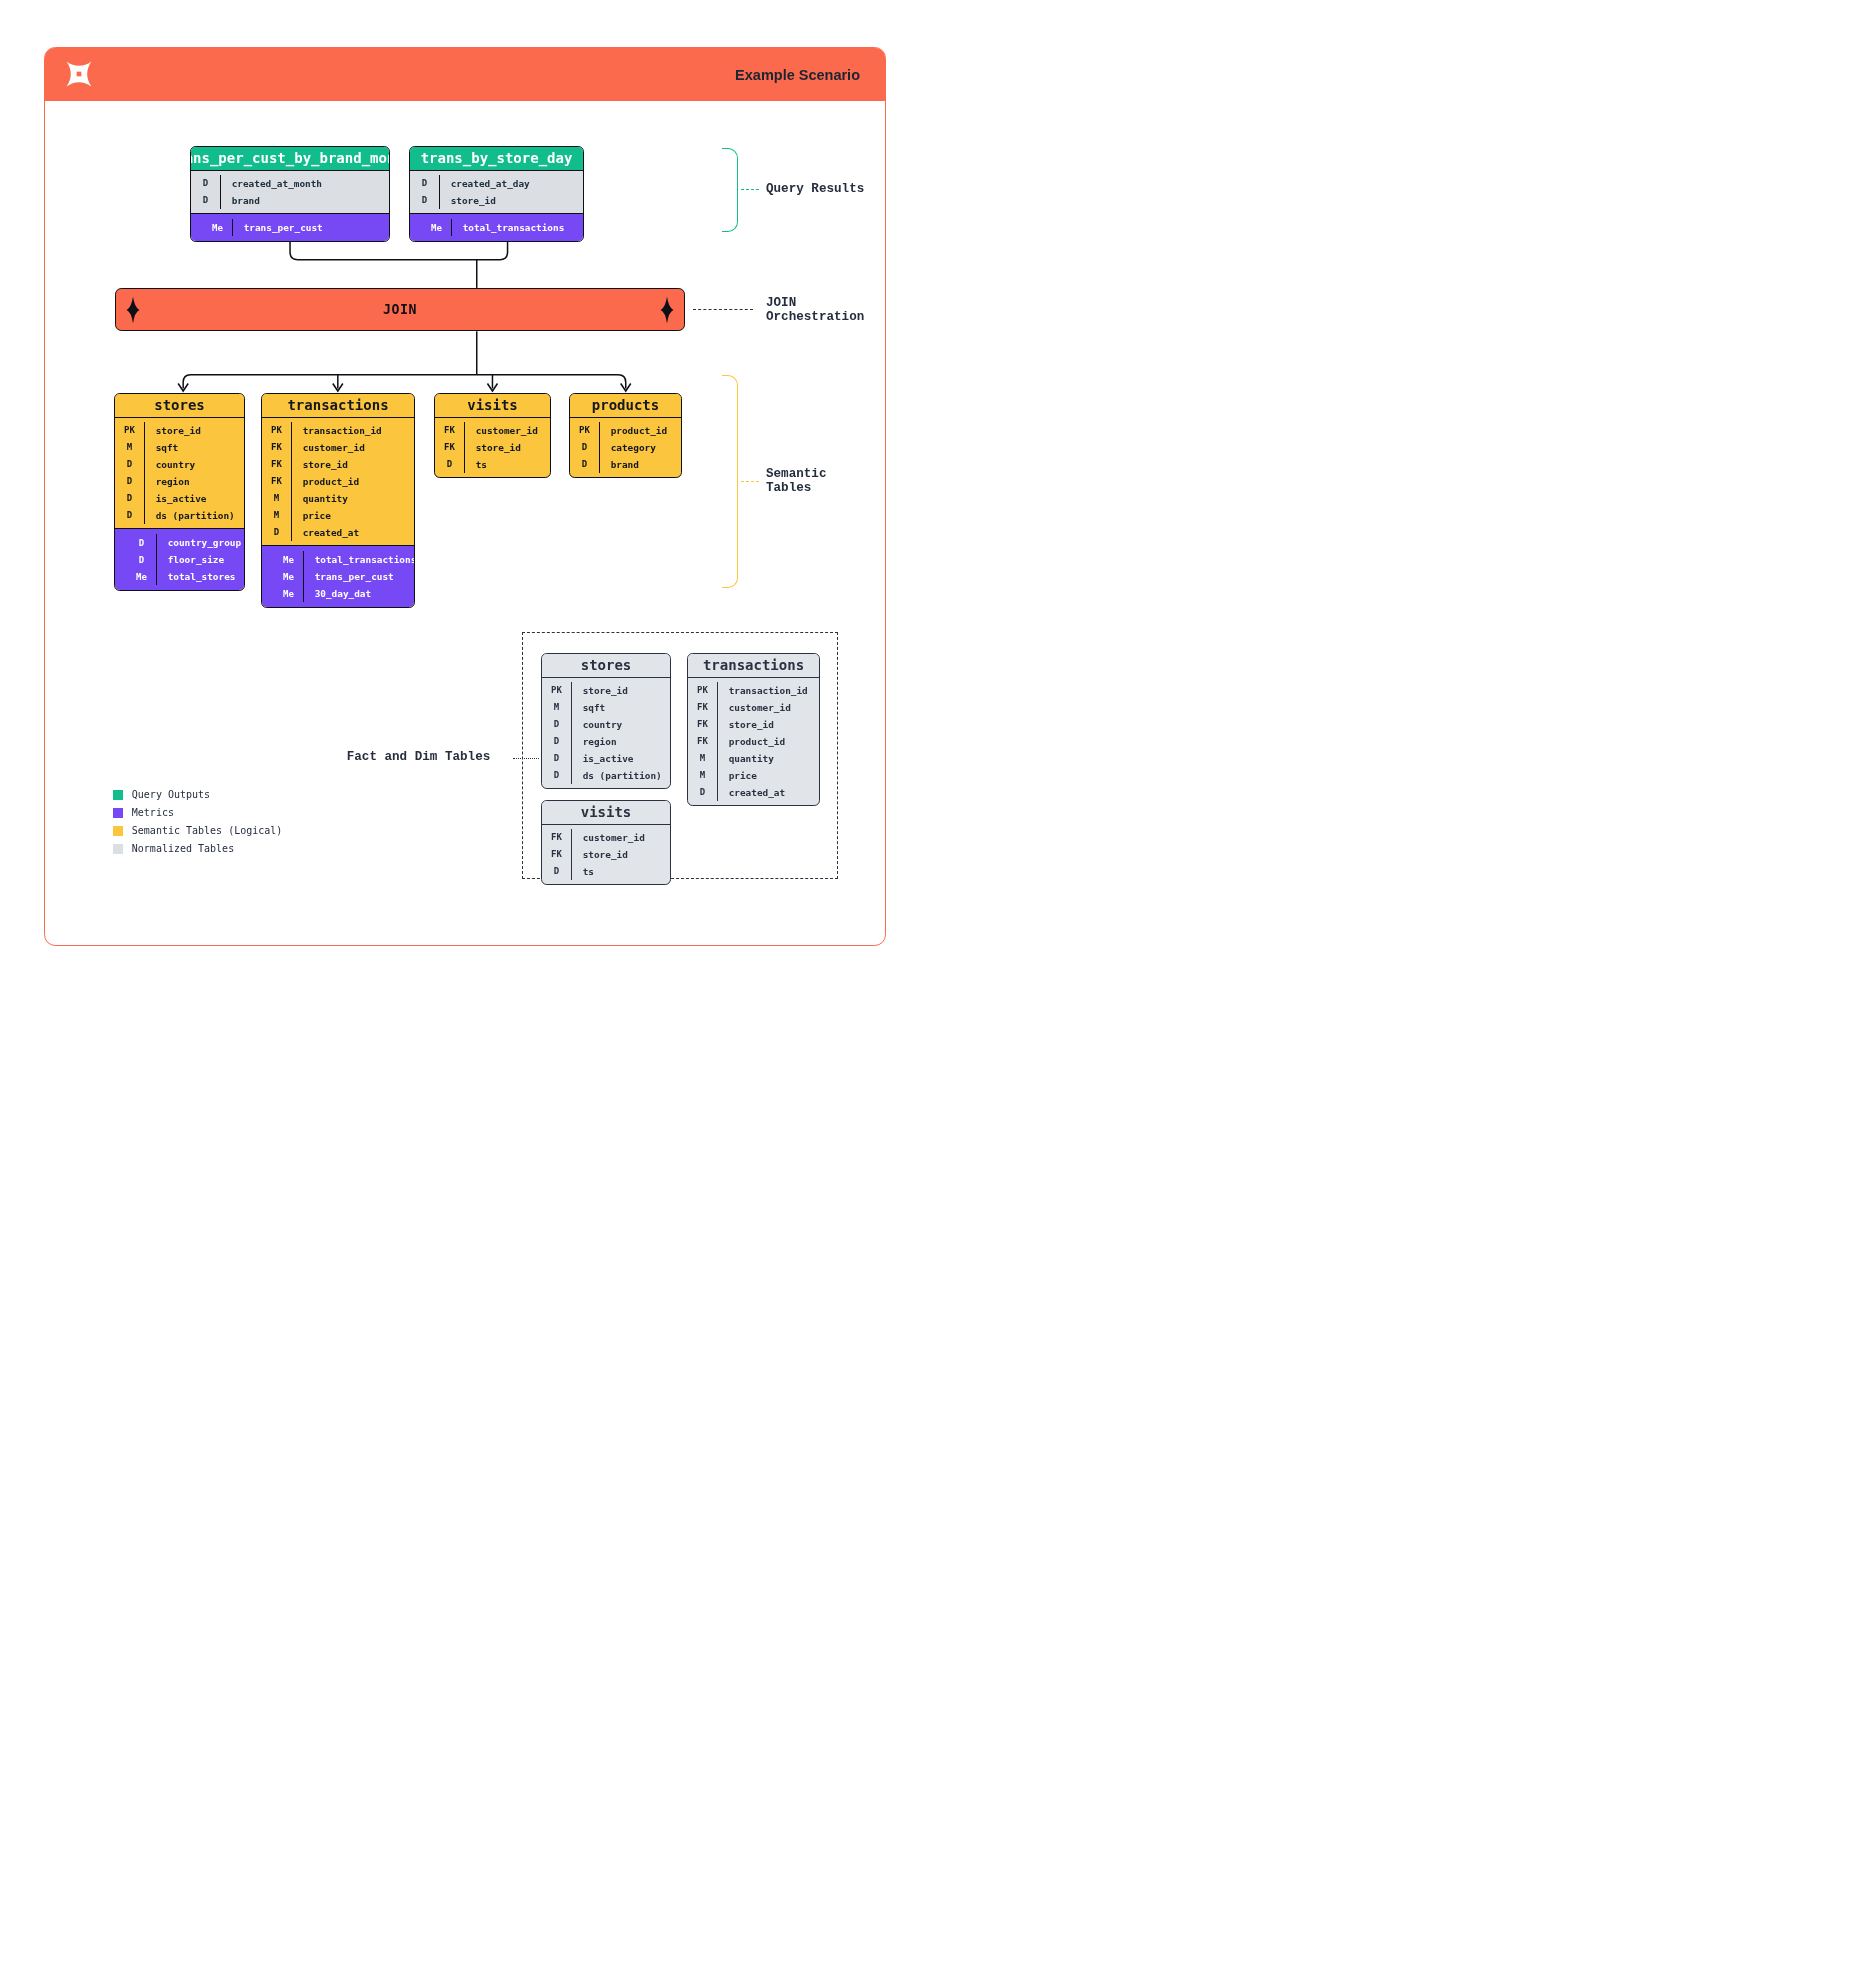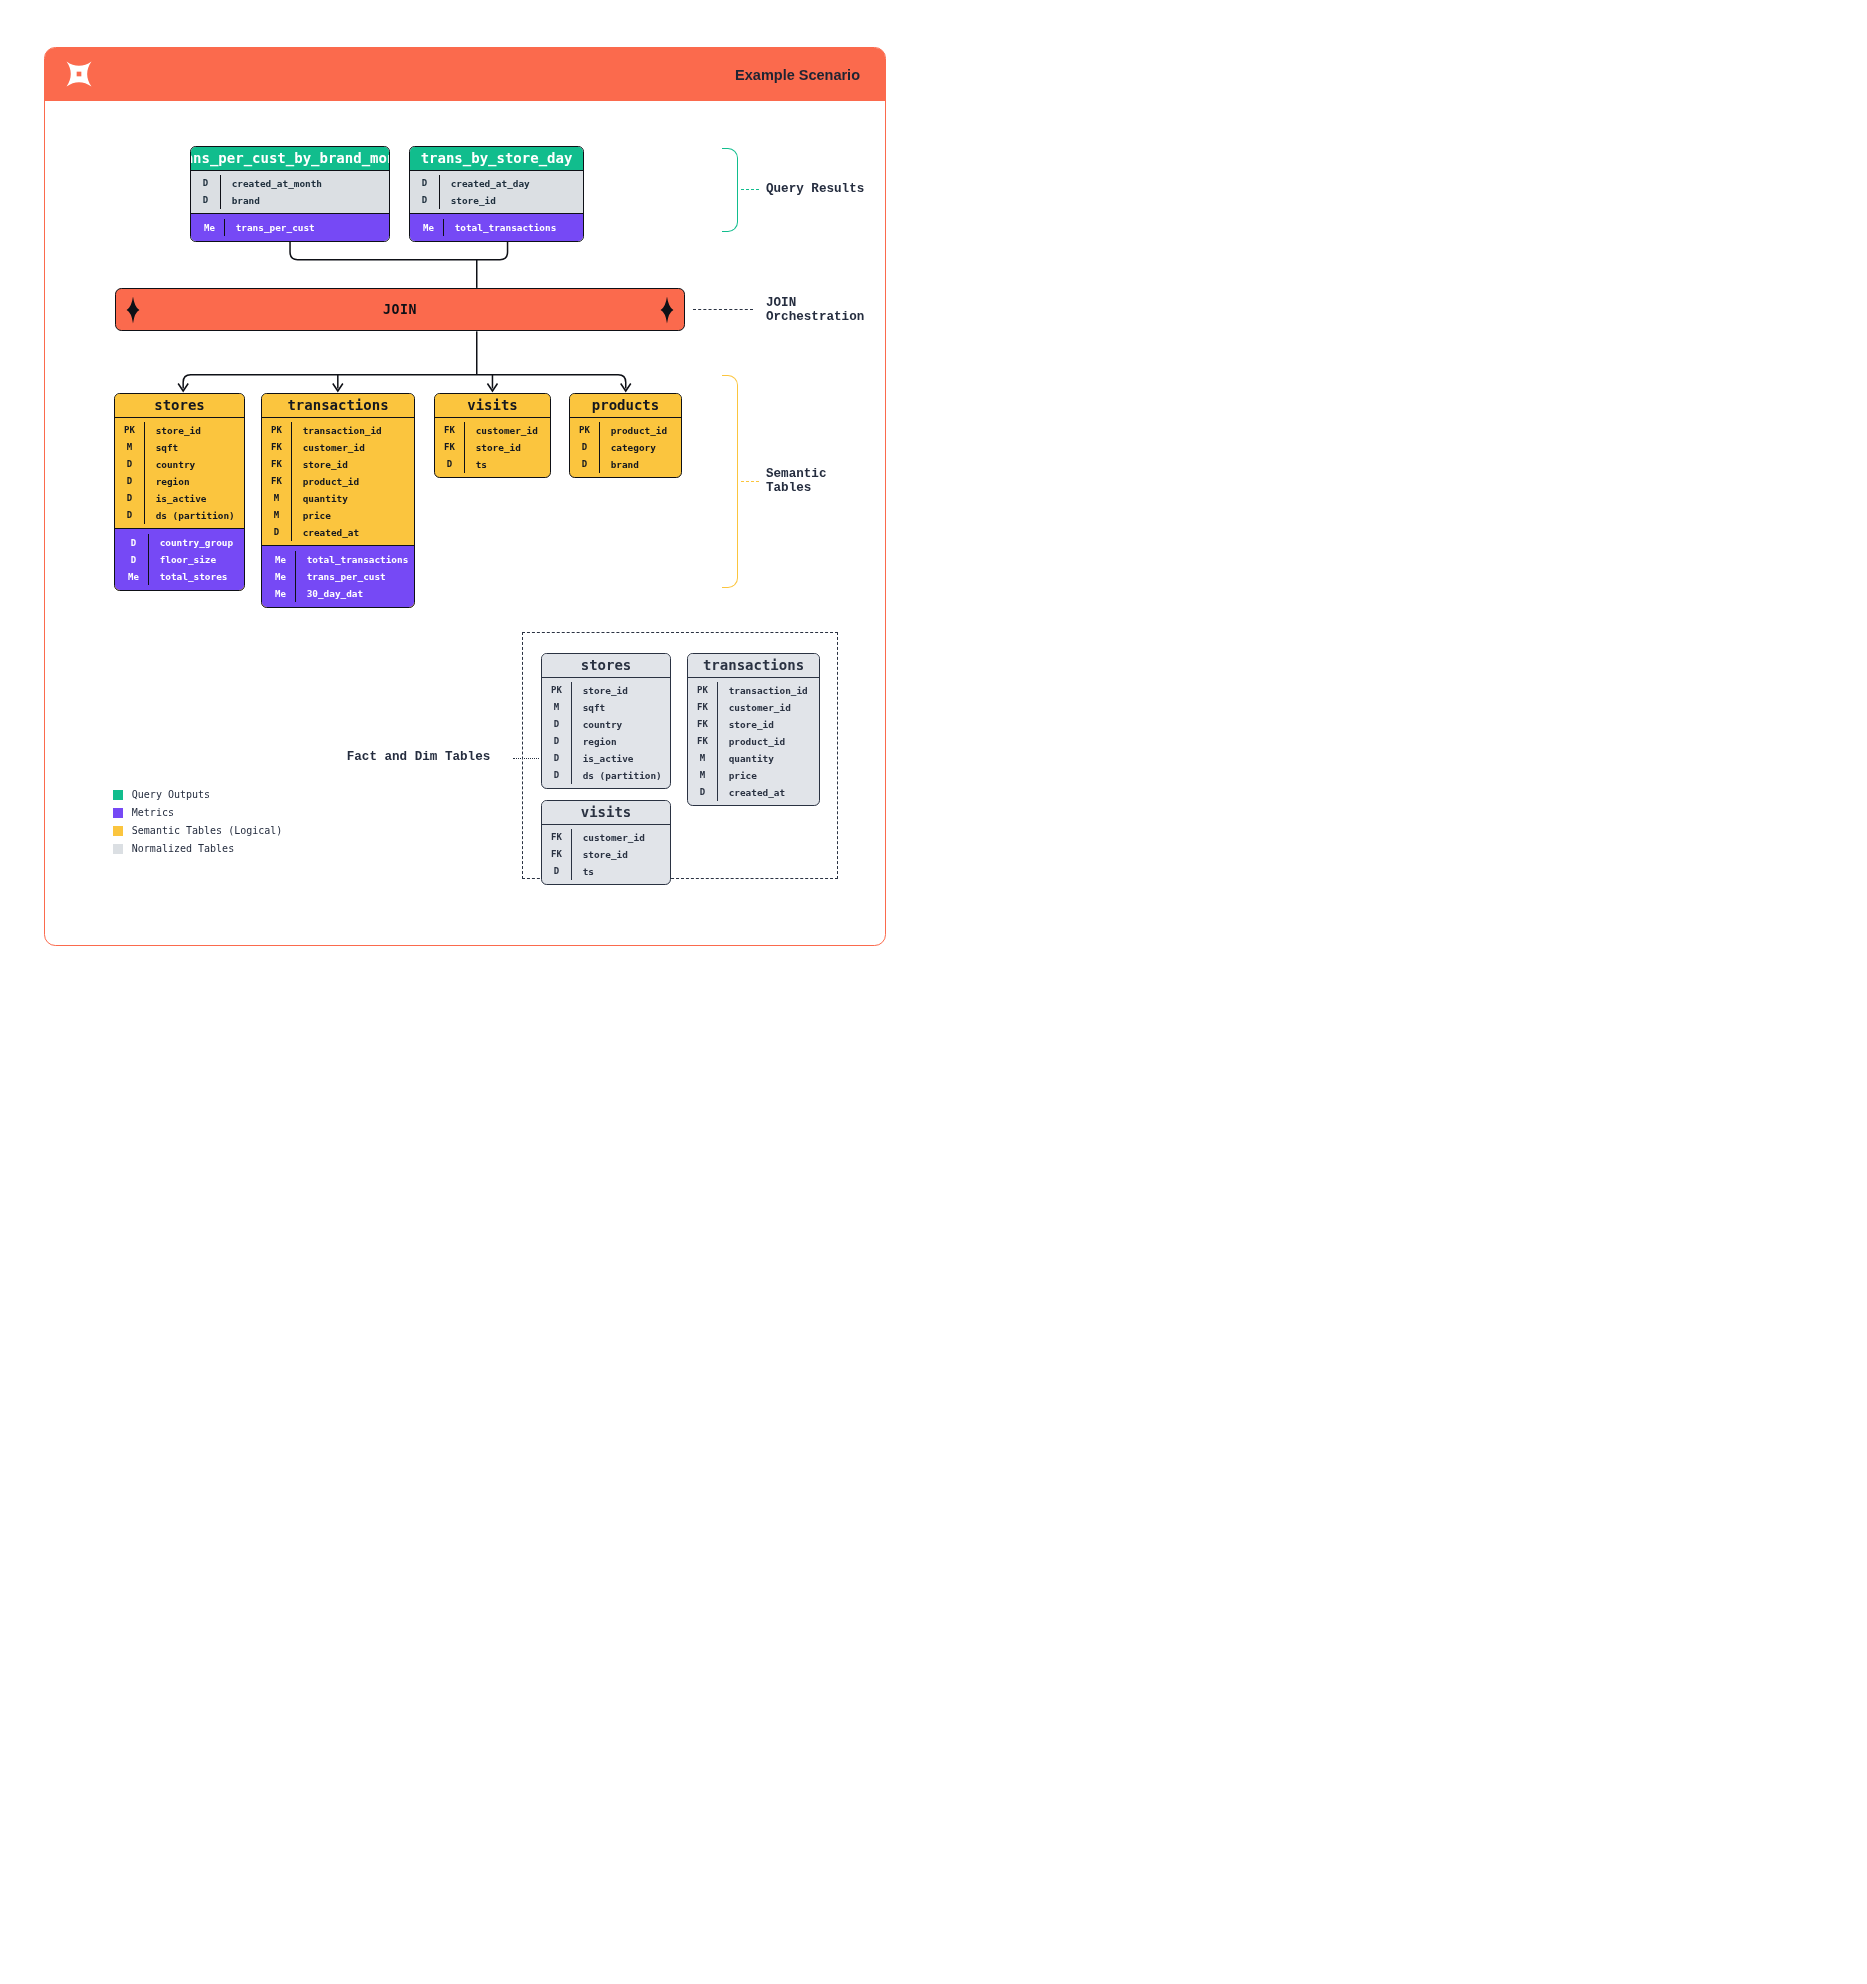--- a/index.html
+++ b/index.html
@@ -24,21 +24,21 @@
        font-weight:700;font-size:9px;border-right:1.6px solid var(--bd);}
   .val{display:flex;align-items:center;padding-left:10.7px;font-weight:700;font-size:9.4px;white-space:nowrap;}
 
   .tbl-green{--bd:#0E1016;--bodyBg:#DBDFE3;color:#20303E;}
   .tbl-green .ttl{background:#11BD8D;color:#ffffff;}
   .tbl-yellow{--bd:#0E1016;--bodyBg:#FBC53E;color:#14181F;}
   .tbl-yellow .ttl{background:#FBC53E;color:#14181F;}
   .tbl-gray{--bd:#2A3242;--bodyBg:#E1E4E9;color:#2A3242;border:1.3px solid #2A3242;}
   .tbl-gray .ttl{background:#E1E4E9;color:#2A3242;border-bottom:1.3px solid #2A3242;}
   .tbl-gray .key{border-right:1.3px solid #2A3242;}
-  .sect.metrics{background:#7649F5;color:#ffffff;border-top:1.6px solid var(--bd);padding:5px 4px;}
+  .sect.metrics{background:#7649F5;color:#ffffff;border-top:1.6px solid var(--bd);padding:5px 12px;}
   .sect.metrics .key{color:#ffffff;}
 
   
   .join-bar{position:absolute;left:115px;top:288px;width:570px;height:43px;background:#FB6A4D;
        border:1.6px solid #0E1016;border-radius:6.3px;display:flex;align-items:center;
        justify-content:center;box-sizing:border-box;}
   .join-label{font-size:13.2px;font-weight:600;color:#0E1016;letter-spacing:0.6px;}
   .diamond{position:absolute;top:50%;transform:translateY(-50%);width:14px;height:29px;}
   .diamond.left{left:10px;} .diamond.right{right:10px;}
 

